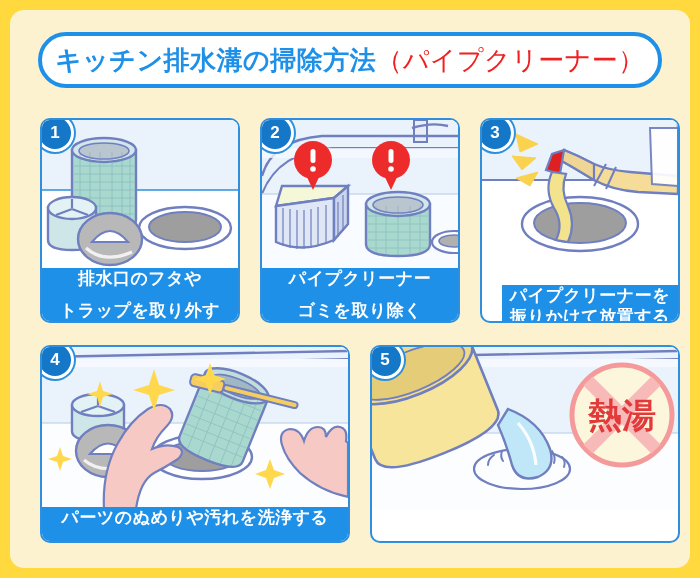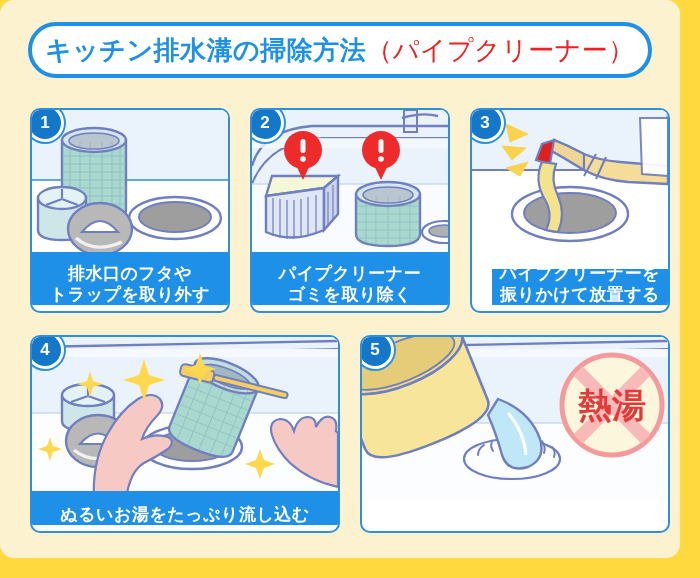--- a/index.html
+++ b/index.html
@@ -6,20 +6,21 @@
   body{
     width:700px;height:578px;
     background:#FFD93D;
     font-family:"Liberation Sans","DejaVu Sans",sans-serif;
     overflow:hidden;
   }
   .frame{
     position:absolute;left:0;top:0;width:700px;height:578px;
     background:#FFD93D;
     box-sizing:border-box;
+    padding:10px;
   }
   .inner{
     position:relative;
     width:680px;height:558px;
     background:#FCF2CF;
     border-radius:14px;
     box-sizing:border-box;
   }
 
   
@@ -48,26 +49,26 @@
     border-radius:10px;
     box-sizing:border-box;
     overflow:hidden;
   }
   .art{
     position:absolute;left:0;top:0;right:0;
     overflow:hidden;
     background:#FFFFFF;
   }
   .caption{
-    position:absolute;left:0;right:0;bottom:6px;
+    position:absolute;left:0;right:0;bottom:0;
     background:#1E90E8;
     color:#FFFFFF;
     font-size:17px;font-weight:bold;
     display:flex;flex-direction:column;
-    align-items:center;justify-content:flex-end;
+    align-items:center;justify-content:space-between;
     line-height:1.25;
     letter-spacing:0.5px;
   }
   .caption.single{font-size:17px;}
   .badge{
     position:absolute;left:-6px;top:-6px;
     width:38px;height:38px;border-radius:50%;
     background:#1477C8;
     border:3px solid #FFFFFF;
     box-shadow:0 0 0 2px #2D8FDD;
@@ -304,21 +305,21 @@
         <g fill="#FFD84D">
           <path d="M112 22 L117 38 L133 43 L117 48 L112 64 L107 48 L91 43 L107 38 Z"></path>
           <path d="M58 34 L61 44 L71 47 L61 50 L58 60 L55 50 L45 47 L55 44 Z"></path>
           <path d="M168 16 L172 28 L184 32 L172 36 L168 48 L164 36 L152 32 L164 28 Z"></path>
           <path d="M228 112 L232 123 L243 127 L232 131 L228 142 L224 131 L213 127 L224 123 Z"></path>
           <path d="M18 100 L21 109 L30 112 L21 115 L18 124 L15 115 L6 112 L15 109 Z"></path>
         </g>
       </svg>
     </div>
     <div class="caption single" style="height:34px;">
-      <span>ぬるいお湯をたっぷり流し込む</span>
+      <span>パーツのぬめりや汚れを洗浄する</span>
     </div>
   </div>
 
   <div class="panel" style="left:360px;top:335px;width:310px;height:198px;">
     <div class="badge">5</div>
     <div class="art" style="height:162px;">
       <svg width="306" height="162" viewBox="0 0 306 162">
         <rect x="0" y="0" width="306" height="162" fill="#EAF3FC"></rect>
 
         <path d="M0 10 L306 4" fill="none" stroke="#6F7FBF" stroke-width="2.4"></path>

